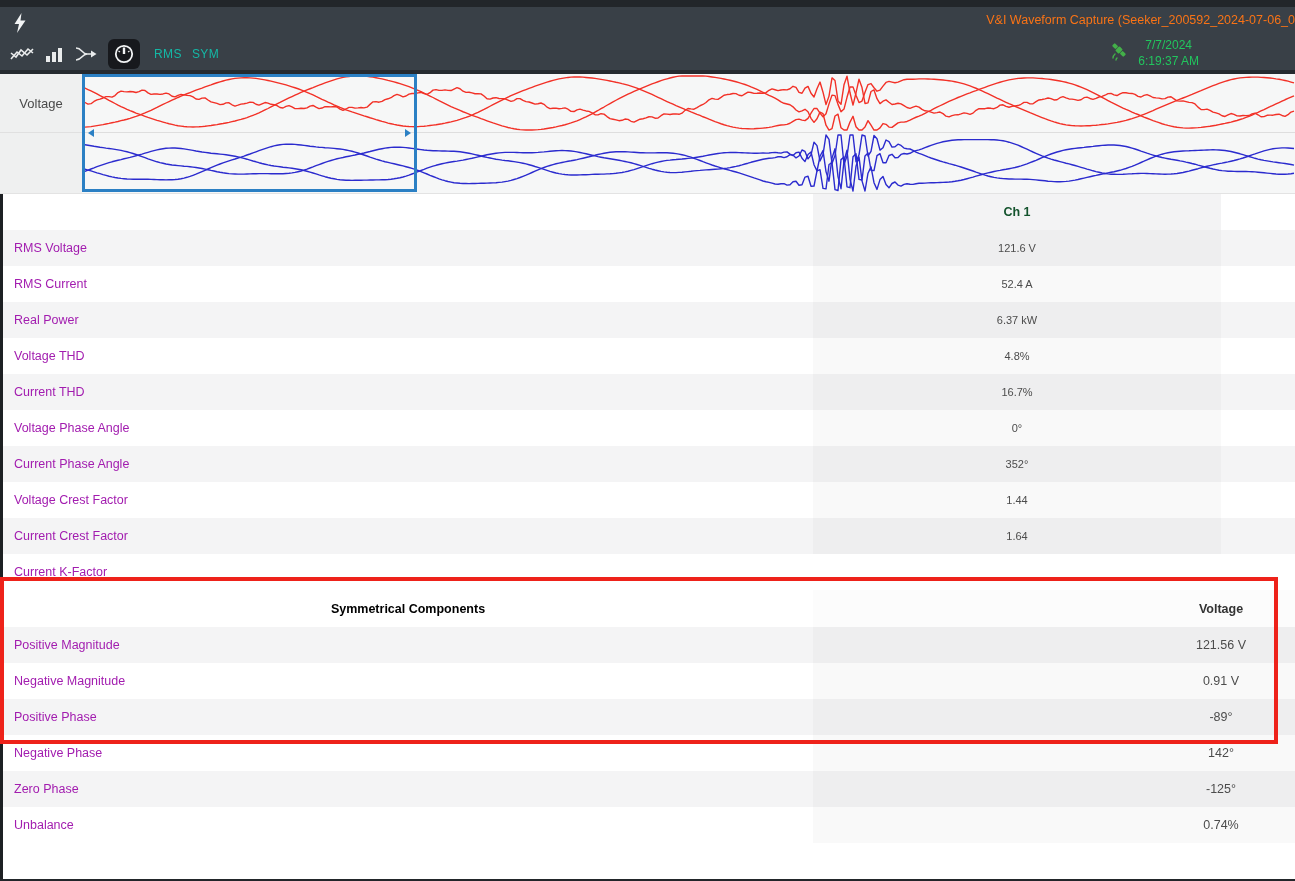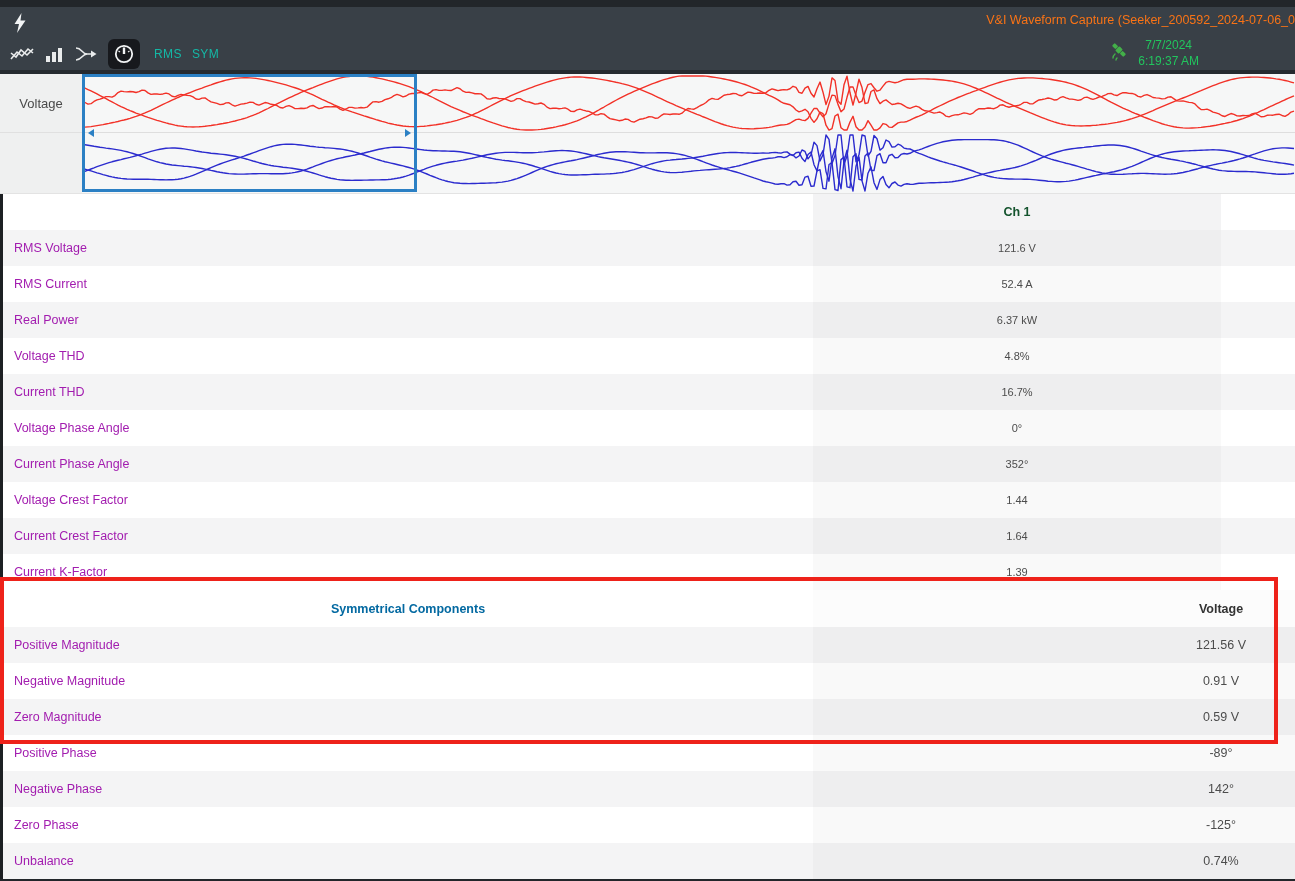--- a/index.html
+++ b/index.html
@@ -55,21 +55,21 @@
   .mrow { height:36px; position:relative; display:flex; align-items:center; background:#ffffff; }
   .mrow:nth-child(odd) { background:#f4f4f5; }
   .rlabel { padding-left:11px; font-size:12.5px; color:#a21caf; }
   .mrow .vband { position:absolute; left:810px; width:408px; top:0; bottom:0;
     background:rgba(0,0,0,0.022); display:flex; align-items:center; justify-content:center;
     font-size:11px; color:#4c4c4c; }
   .sec-header { height:37px; position:relative; background:#ffffff; }
   .sec-header .sband { position:absolute; left:810px; right:0; top:0; bottom:0; background:rgba(0,0,0,0.012); }
   .sec-title { position:absolute; left:0; width:810px; top:0; bottom:0;
     display:flex; align-items:center; justify-content:center;
-    font-size:12.5px; font-weight:bold; color:#0369a1; }
+    font-size:12.5px; font-weight:bold; color:#000000; }
   .sec-col { position:absolute; left:1014px; width:408px; top:0; bottom:0;
     display:flex; align-items:center; justify-content:center;
     font-size:12.5px; font-weight:bold; color:#333; }
   .srow { height:36px; position:relative; display:flex; align-items:center; background:#ffffff; }
   .srow:nth-child(odd) { background:#f4f4f5; }
   .srow .sband { position:absolute; left:810px; right:0; top:0; bottom:0; background:rgba(0,0,0,0.022); }
   .srow .svalue { position:absolute; left:1014px; width:408px; top:0; bottom:0;
     display:flex; align-items:center; justify-content:center;
     font-size:12.5px; color:#4c4c4c; }
 
@@ -207,21 +207,20 @@
       <div class="mrow">
         <div class="rlabel">Voltage Crest Factor</div>
         <div class="vband">1.44</div>
       </div>
       <div class="mrow">
         <div class="rlabel">Current Crest Factor</div>
         <div class="vband">1.64</div>
       </div>
       <div class="mrow">
         <div class="rlabel">Current K-Factor</div>
-        <div class="vband">1.39</div>
       </div>
     </div>
 
     <div class="sec-header">
       <div class="sband"></div>
       <div class="sec-title">Symmetrical Components</div>
       <div class="sec-col">Voltage</div>
     </div>
 
     <div>
@@ -229,25 +228,20 @@
         <div class="rlabel">Positive Magnitude</div>
         <div class="sband"></div>
         <div class="svalue">121.56 V</div>
       </div>
       <div class="srow">
         <div class="rlabel">Negative Magnitude</div>
         <div class="sband"></div>
         <div class="svalue">0.91 V</div>
       </div>
       <div class="srow">
-        <div class="rlabel">Zero Magnitude</div>
-        <div class="sband"></div>
-        <div class="svalue">0.59 V</div>
-      </div>
-      <div class="srow">
         <div class="rlabel">Positive Phase</div>
         <div class="sband"></div>
         <div class="svalue">-89°</div>
       </div>
       <div class="srow">
         <div class="rlabel">Negative Phase</div>
         <div class="sband"></div>
         <div class="svalue">142°</div>
       </div>
       <div class="srow">

